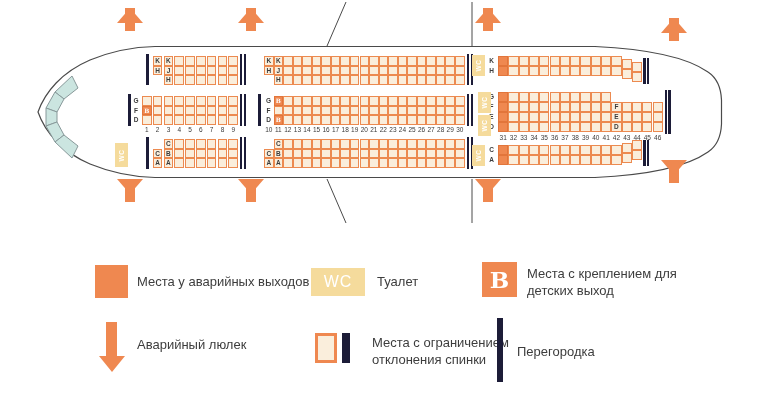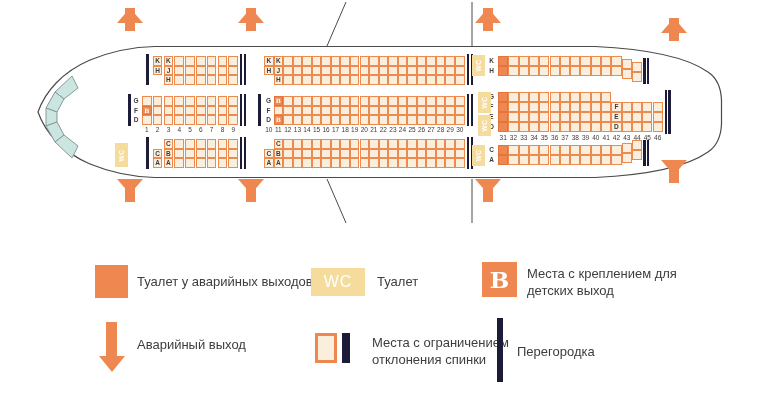--- a/index.html
+++ b/index.html
@@ -572,37 +572,37 @@
         <div class="ah-down"></div>
       </div>
       <div class="exit-arrow" style="left: 661px; top: 160px;">
         <div class="astem"></div>
         <div class="ah-down"></div>
       </div>
     </div>
 
   <div id="legend">
     <div class="lg-sq"></div>
-    <div class="lg-label" style="left:137px;top:274px;width:260px">Туалет у аварийных выходов</div>
+    <div class="lg-label" style="left:137px;top:274px;width:260px">Места у аварийных выходов</div>
 
     <div class="lg-wc">
       <span>WC</span>
     </div>
     <div class="lg-label" style="left:377px;top:274px;width:120px">Туалет</div>
 
     <div class="lg-b">
       <span>B</span>
     </div>
     <div class="lg-label" style="left:527px;top:266px;width:175px">Места с креплением для детских выход</div>
 
     <div class="lg-arrow">
       <div class="stem"></div>
       <div class="head"></div>
     </div>
-    <div class="lg-label" style="left:137px;top:337px;width:220px">Аварийный выход</div>
+    <div class="lg-label" style="left:137px;top:337px;width:220px">Аварийный люлек</div>
 
     <div class="lg-recl"></div>
     <div class="lg-recl-bar"></div>
     <div class="lg-label" style="left:372px;top:335px;width:185px">Места с ограничением отклонения спинки</div>
 
     <div class="lg-part"></div>
     <div class="lg-label" style="left:517px;top:344px;width:160px">Перегородка</div>
   </div>
 </div>
 

